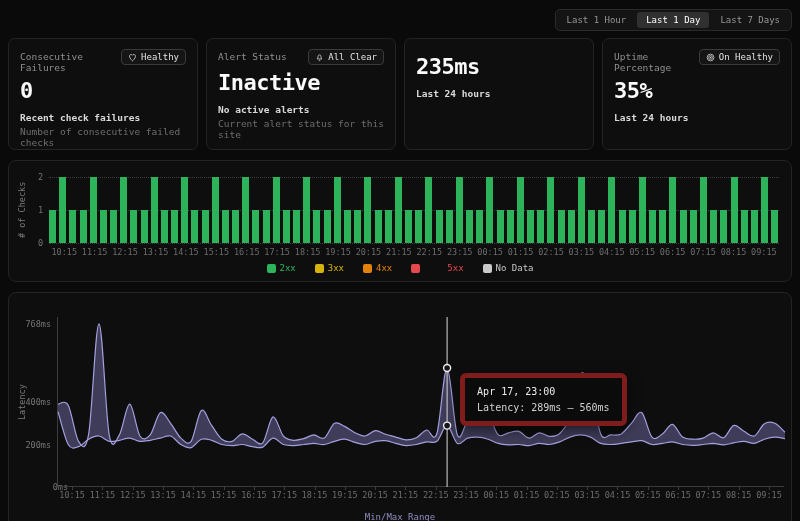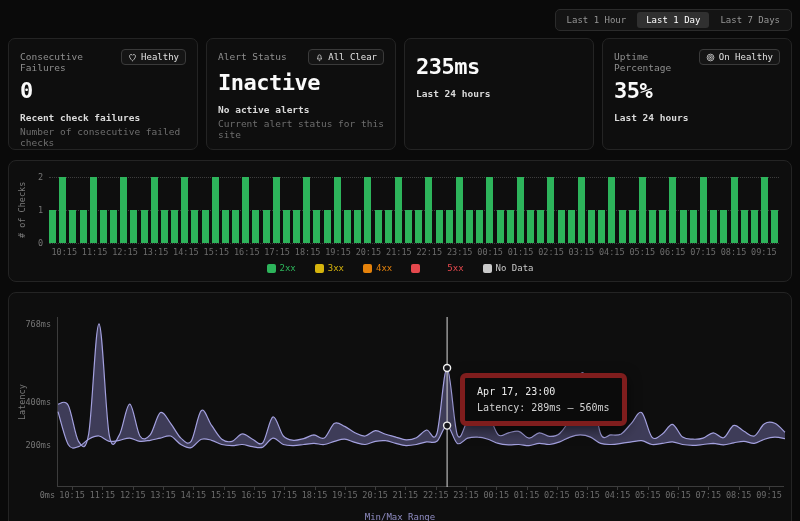--- a/index.html
+++ b/index.html
@@ -252,21 +252,21 @@
       <span class="legend-item">
         <span class="legend-swatch" style="background: rgb(201, 201, 201);"></span>
         <span style="color: rgb(201, 201, 201);">No Data</span>
       </span>
     </div>
 </div>
 
 <div class="panel" id="latency-panel">
   <div class="yaxis-title" id="lat-ytitle">Latency</div>
   <div id="lat-yticks">
-      <span class="lat-ytick" style="left: 4px; top: 189px; margin-top: 8px;">0ms</span>
+      <span class="lat-ytick" style="left: 17px; top: 189px;">0ms</span>
       <span class="lat-ytick" style="left: 0px; top: 146.5px;">200ms</span>
       <span class="lat-ytick" style="left: 0px; top: 104px;">400ms</span>
       <span class="lat-ytick" style="left: 0px; top: 25.8px;">768ms</span>
     </div>
   <div id="lat-plot">
       <svg width="727" height="170" viewBox="0 0 727 170">
         <path d="M0.0,87.1C1.7,87.3 6.8,82.0 10.2,88.2C13.7,94.4 17.1,119.5 20.5,124.3C23.9,129.1 27.3,136.5 30.7,116.9C34.1,97.3 37.5,6.6 41.0,6.8C44.4,7.0 47.8,99.4 51.2,117.9C54.6,136.5 58.0,123.1 61.4,117.9C64.8,112.8 68.3,86.9 71.7,87.1C75.1,87.3 78.5,113.9 81.9,119.0C85.3,124.1 88.7,121.8 92.2,117.9C95.6,114.0 99.0,97.6 102.4,95.6C105.8,93.7 109.2,102.0 112.6,106.3C116.0,110.5 119.5,118.1 122.9,121.1C126.3,124.1 129.7,128.9 133.1,124.3C136.5,119.7 139.9,96.2 143.4,93.5C146.8,90.8 150.2,103.6 153.6,108.4C157.0,113.2 160.4,119.5 163.8,122.2C167.2,124.8 170.7,125.2 174.1,124.3C177.5,123.4 180.9,117.2 184.3,116.9C187.7,116.5 191.1,120.7 194.5,122.2C198.0,123.7 201.4,129.5 204.8,125.8C208.2,122.1 211.6,101.0 215.0,99.9C218.4,98.7 221.9,115.1 225.3,119.0C228.7,122.9 232.1,122.8 235.5,123.3C238.9,123.7 242.3,122.4 245.7,121.6C249.2,120.7 252.6,118.0 256.0,117.9C259.4,117.9 262.8,123.1 266.2,121.1C269.6,119.2 273.1,108.2 276.5,106.3C279.9,104.3 283.3,107.8 286.7,109.4C290.1,111.0 293.5,114.2 296.9,115.8C300.4,117.4 303.8,119.4 307.2,119.0C310.6,118.6 314.0,114.0 317.4,113.7C320.8,113.4 324.2,116.2 327.7,117.3C331.1,118.4 334.5,119.1 337.9,120.1C341.3,121.0 344.7,122.7 348.1,122.8C351.6,122.9 355.0,122.3 358.4,120.7C361.8,119.1 365.2,113.8 368.6,113.0C372.0,112.3 375.4,126.8 378.9,116.5C382.3,106.1 385.7,50.8 389.1,51.0C392.5,51.2 395.9,109.1 399.3,117.9C402.8,126.8 406.2,107.1 409.6,104.1C413.0,101.1 416.4,100.9 419.8,99.9C423.2,98.8 426.6,94.7 430.1,97.8C433.5,100.8 436.9,114.9 440.3,117.9C443.7,120.9 447.1,116.4 450.5,115.8C453.9,115.2 457.4,113.4 460.8,114.3C464.2,115.2 467.6,120.9 471.0,121.1C474.4,121.4 477.8,116.1 481.3,115.8C484.7,115.5 488.1,119.3 491.5,119.4C494.9,119.5 498.3,119.7 501.7,116.5C505.1,113.2 508.6,109.7 512.0,99.9C515.4,90.0 518.8,62.3 522.2,57.4C525.6,52.4 529.0,60.2 532.5,70.1C535.9,80.0 539.3,108.9 542.7,116.9C546.1,124.8 549.5,117.9 552.9,117.9C556.3,117.9 559.8,118.8 563.2,116.9C566.6,114.9 570.0,109.8 573.4,106.3C576.8,102.7 580.2,93.3 583.6,95.6C587.1,97.9 590.5,116.5 593.9,120.1C597.3,123.7 600.7,119.4 604.1,117.3C607.5,115.2 611.0,106.9 614.4,107.3C617.8,107.8 621.2,117.6 624.6,120.1C628.0,122.5 631.4,122.0 634.8,122.2C638.3,122.4 641.7,122.2 645.1,121.1C648.5,120.1 651.9,115.9 655.3,115.8C658.7,115.7 662.2,121.9 665.6,120.7C669.0,119.5 672.4,109.4 675.8,108.4C679.2,107.3 682.6,112.6 686.0,114.3C689.5,116.1 692.9,120.3 696.3,119.0C699.7,117.7 703.1,108.8 706.5,106.7C709.9,104.5 713.3,104.8 716.8,106.3C720.2,107.7 725.3,113.7 727.0,115.2L727.0,121.6C725.3,121.3 720.2,120.0 716.8,120.1C713.3,120.2 709.9,121.1 706.5,122.2C703.1,123.3 699.7,126.1 696.3,126.4C692.9,126.8 689.5,124.4 686.0,124.3C682.6,124.2 679.2,125.2 675.8,125.8C672.4,126.4 669.0,127.8 665.6,127.9C662.2,128.0 658.7,126.5 655.3,126.4C651.9,126.4 648.5,127.2 645.1,127.5C641.7,127.8 638.3,128.3 634.8,128.3C631.4,128.3 628.0,128.1 624.6,127.5C621.2,126.9 617.8,125.1 614.4,124.9C611.0,124.8 607.5,126.0 604.1,126.4C600.7,126.9 597.3,128.0 593.9,127.5C590.5,127.0 587.1,124.1 583.6,123.7C580.2,123.3 576.8,124.5 573.4,124.9C570.0,125.4 566.6,126.0 563.2,126.4C559.8,126.9 556.3,127.5 552.9,127.5C549.5,127.5 546.1,127.7 542.7,126.4C539.3,125.2 535.9,121.5 532.5,120.1C529.0,118.6 525.6,117.9 522.2,117.9C518.8,117.9 515.4,118.9 512.0,120.1C508.6,121.2 505.1,123.7 501.7,124.9C498.3,126.2 494.9,127.3 491.5,127.5C488.1,127.7 484.7,126.3 481.3,126.4C477.8,126.6 474.4,128.4 471.0,128.6C467.6,128.7 464.2,127.6 460.8,127.5C457.4,127.4 453.9,128.1 450.5,127.9C447.1,127.7 443.7,127.4 440.3,126.4C436.9,125.5 433.5,123.3 430.1,122.2C426.6,121.1 423.2,120.2 419.8,120.1C416.4,119.9 413.0,120.1 409.6,121.1C406.2,122.2 402.8,128.5 399.3,126.4C395.9,124.3 392.5,108.9 389.1,108.6C385.7,108.2 382.3,121.6 378.9,124.3C375.4,127.0 372.0,124.4 368.6,124.9C365.2,125.5 361.8,126.9 358.4,127.5C355.0,128.1 351.6,128.7 348.1,128.6C344.7,128.4 341.3,127.3 337.9,126.4C334.5,125.6 331.1,124.0 327.7,123.7C324.2,123.3 320.8,123.7 317.4,124.3C314.0,125.0 310.6,127.3 307.2,127.5C303.8,127.7 300.4,126.3 296.9,125.4C293.5,124.5 290.1,122.4 286.7,122.2C283.3,122.0 279.9,123.4 276.5,124.3C273.1,125.2 269.6,127.1 266.2,127.5C262.8,127.9 259.4,126.4 256.0,126.4C252.6,126.4 249.2,127.1 245.7,127.5C242.3,127.9 238.9,128.6 235.5,128.6C232.1,128.6 228.7,128.7 225.3,127.5C221.9,126.3 218.4,120.7 215.0,121.1C211.6,121.5 208.2,128.6 204.8,130.1C201.4,131.5 198.0,130.1 194.5,129.6C191.1,129.2 187.7,127.7 184.3,127.5C180.9,127.3 177.5,128.6 174.1,128.6C170.7,128.6 167.2,128.4 163.8,127.5C160.4,126.6 157.0,124.1 153.6,123.3C150.2,122.4 146.8,120.9 143.4,122.2C139.9,123.4 136.5,129.8 133.1,130.7C129.7,131.6 126.3,129.4 122.9,127.5C119.5,125.6 116.0,120.1 112.6,119.0C109.2,117.9 105.8,120.4 102.4,121.1C99.0,121.8 95.6,122.7 92.2,123.3C88.7,123.8 85.3,124.7 81.9,124.3C78.5,124.0 75.1,121.3 71.7,121.1C68.3,120.9 64.8,122.7 61.4,123.3C58.0,123.8 54.6,125.0 51.2,124.3C47.8,123.6 44.4,119.4 41.0,119.0C37.5,118.6 34.1,120.4 30.7,122.2C27.3,124.0 23.9,128.7 20.5,129.6C17.1,130.5 13.7,133.3 10.2,127.5C6.8,121.7 1.7,100.1 0.0,94.6Z" fill="rgba(128,123,190,0.42)" stroke="none"></path>
         <path d="M0.0,87.1C1.7,87.3 6.8,82.0 10.2,88.2C13.7,94.4 17.1,119.5 20.5,124.3C23.9,129.1 27.3,136.5 30.7,116.9C34.1,97.3 37.5,6.6 41.0,6.8C44.4,7.0 47.8,99.4 51.2,117.9C54.6,136.5 58.0,123.1 61.4,117.9C64.8,112.8 68.3,86.9 71.7,87.1C75.1,87.3 78.5,113.9 81.9,119.0C85.3,124.1 88.7,121.8 92.2,117.9C95.6,114.0 99.0,97.6 102.4,95.6C105.8,93.7 109.2,102.0 112.6,106.3C116.0,110.5 119.5,118.1 122.9,121.1C126.3,124.1 129.7,128.9 133.1,124.3C136.5,119.7 139.9,96.2 143.4,93.5C146.8,90.8 150.2,103.6 153.6,108.4C157.0,113.2 160.4,119.5 163.8,122.2C167.2,124.8 170.7,125.2 174.1,124.3C177.5,123.4 180.9,117.2 184.3,116.9C187.7,116.5 191.1,120.7 194.5,122.2C198.0,123.7 201.4,129.5 204.8,125.8C208.2,122.1 211.6,101.0 215.0,99.9C218.4,98.7 221.9,115.1 225.3,119.0C228.7,122.9 232.1,122.8 235.5,123.3C238.9,123.7 242.3,122.4 245.7,121.6C249.2,120.7 252.6,118.0 256.0,117.9C259.4,117.9 262.8,123.1 266.2,121.1C269.6,119.2 273.1,108.2 276.5,106.3C279.9,104.3 283.3,107.8 286.7,109.4C290.1,111.0 293.5,114.2 296.9,115.8C300.4,117.4 303.8,119.4 307.2,119.0C310.6,118.6 314.0,114.0 317.4,113.7C320.8,113.4 324.2,116.2 327.7,117.3C331.1,118.4 334.5,119.1 337.9,120.1C341.3,121.0 344.7,122.7 348.1,122.8C351.6,122.9 355.0,122.3 358.4,120.7C361.8,119.1 365.2,113.8 368.6,113.0C372.0,112.3 375.4,126.8 378.9,116.5C382.3,106.1 385.7,50.8 389.1,51.0C392.5,51.2 395.9,109.1 399.3,117.9C402.8,126.8 406.2,107.1 409.6,104.1C413.0,101.1 416.4,100.9 419.8,99.9C423.2,98.8 426.6,94.7 430.1,97.8C433.5,100.8 436.9,114.9 440.3,117.9C443.7,120.9 447.1,116.4 450.5,115.8C453.9,115.2 457.4,113.4 460.8,114.3C464.2,115.2 467.6,120.9 471.0,121.1C474.4,121.4 477.8,116.1 481.3,115.8C484.7,115.5 488.1,119.3 491.5,119.4C494.9,119.5 498.3,119.7 501.7,116.5C505.1,113.2 508.6,109.7 512.0,99.9C515.4,90.0 518.8,62.3 522.2,57.4C525.6,52.4 529.0,60.2 532.5,70.1C535.9,80.0 539.3,108.9 542.7,116.9C546.1,124.8 549.5,117.9 552.9,117.9C556.3,117.9 559.8,118.8 563.2,116.9C566.6,114.9 570.0,109.8 573.4,106.3C576.8,102.7 580.2,93.3 583.6,95.6C587.1,97.9 590.5,116.5 593.9,120.1C597.3,123.7 600.7,119.4 604.1,117.3C607.5,115.2 611.0,106.9 614.4,107.3C617.8,107.8 621.2,117.6 624.6,120.1C628.0,122.5 631.4,122.0 634.8,122.2C638.3,122.4 641.7,122.2 645.1,121.1C648.5,120.1 651.9,115.9 655.3,115.8C658.7,115.7 662.2,121.9 665.6,120.7C669.0,119.5 672.4,109.4 675.8,108.4C679.2,107.3 682.6,112.6 686.0,114.3C689.5,116.1 692.9,120.3 696.3,119.0C699.7,117.7 703.1,108.8 706.5,106.7C709.9,104.5 713.3,104.8 716.8,106.3C720.2,107.7 725.3,113.7 727.0,115.2" fill="none" stroke="#a3a0de" stroke-width="1.2"></path>
         <path d="M0.0,94.6C1.7,100.1 6.8,121.7 10.2,127.5C13.7,133.3 17.1,130.5 20.5,129.6C23.9,128.7 27.3,124.0 30.7,122.2C34.1,120.4 37.5,118.6 41.0,119.0C44.4,119.4 47.8,123.6 51.2,124.3C54.6,125.0 58.0,123.8 61.4,123.3C64.8,122.7 68.3,120.9 71.7,121.1C75.1,121.3 78.5,124.0 81.9,124.3C85.3,124.7 88.7,123.8 92.2,123.3C95.6,122.7 99.0,121.8 102.4,121.1C105.8,120.4 109.2,117.9 112.6,119.0C116.0,120.1 119.5,125.6 122.9,127.5C126.3,129.4 129.7,131.6 133.1,130.7C136.5,129.8 139.9,123.4 143.4,122.2C146.8,120.9 150.2,122.4 153.6,123.3C157.0,124.1 160.4,126.6 163.8,127.5C167.2,128.4 170.7,128.6 174.1,128.6C177.5,128.6 180.9,127.3 184.3,127.5C187.7,127.7 191.1,129.2 194.5,129.6C198.0,130.1 201.4,131.5 204.8,130.1C208.2,128.6 211.6,121.5 215.0,121.1C218.4,120.7 221.9,126.3 225.3,127.5C228.7,128.7 232.1,128.6 235.5,128.6C238.9,128.6 242.3,127.9 245.7,127.5C249.2,127.1 252.6,126.4 256.0,126.4C259.4,126.4 262.8,127.9 266.2,127.5C269.6,127.1 273.1,125.2 276.5,124.3C279.9,123.4 283.3,122.0 286.7,122.2C290.1,122.4 293.5,124.5 296.9,125.4C300.4,126.3 303.8,127.7 307.2,127.5C310.6,127.3 314.0,125.0 317.4,124.3C320.8,123.7 324.2,123.3 327.7,123.7C331.1,124.0 334.5,125.6 337.9,126.4C341.3,127.3 344.7,128.4 348.1,128.6C351.6,128.7 355.0,128.1 358.4,127.5C361.8,126.9 365.2,125.5 368.6,124.9C372.0,124.4 375.4,127.0 378.9,124.3C382.3,121.6 385.7,108.2 389.1,108.6C392.5,108.9 395.9,124.3 399.3,126.4C402.8,128.5 406.2,122.2 409.6,121.1C413.0,120.1 416.4,119.9 419.8,120.1C423.2,120.2 426.6,121.1 430.1,122.2C433.5,123.3 436.9,125.5 440.3,126.4C443.7,127.4 447.1,127.7 450.5,127.9C453.9,128.1 457.4,127.4 460.8,127.5C464.2,127.6 467.6,128.7 471.0,128.6C474.4,128.4 477.8,126.6 481.3,126.4C484.7,126.3 488.1,127.7 491.5,127.5C494.9,127.3 498.3,126.2 501.7,124.9C505.1,123.7 508.6,121.2 512.0,120.1C515.4,118.9 518.8,117.9 522.2,117.9C525.6,117.9 529.0,118.6 532.5,120.1C535.9,121.5 539.3,125.2 542.7,126.4C546.1,127.7 549.5,127.5 552.9,127.5C556.3,127.5 559.8,126.9 563.2,126.4C566.6,126.0 570.0,125.4 573.4,124.9C576.8,124.5 580.2,123.3 583.6,123.7C587.1,124.1 590.5,127.0 593.9,127.5C597.3,128.0 600.7,126.9 604.1,126.4C607.5,126.0 611.0,124.8 614.4,124.9C617.8,125.1 621.2,126.9 624.6,127.5C628.0,128.1 631.4,128.3 634.8,128.3C638.3,128.3 641.7,127.8 645.1,127.5C648.5,127.2 651.9,126.4 655.3,126.4C658.7,126.5 662.2,128.0 665.6,127.9C669.0,127.8 672.4,126.4 675.8,125.8C679.2,125.2 682.6,124.2 686.0,124.3C689.5,124.4 692.9,126.8 696.3,126.4C699.7,126.1 703.1,123.3 706.5,122.2C709.9,121.1 713.3,120.2 716.8,120.1C720.2,120.0 725.3,121.3 727.0,121.6" fill="none" stroke="#a3a0de" stroke-width="1.2"></path>
         <line x1="389.09859154929575" x2="389.09859154929575" y1="0" y2="170" stroke="#d9d9d9" stroke-width="1"></line>

